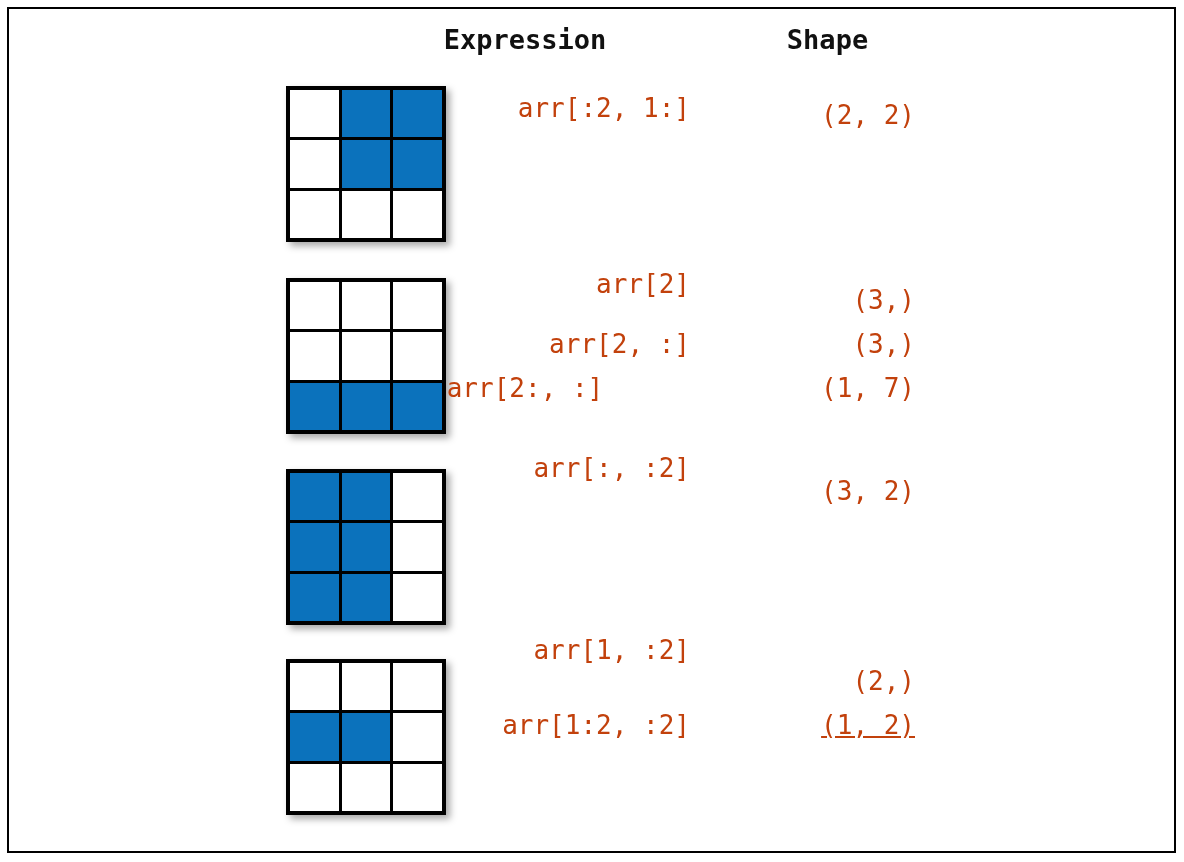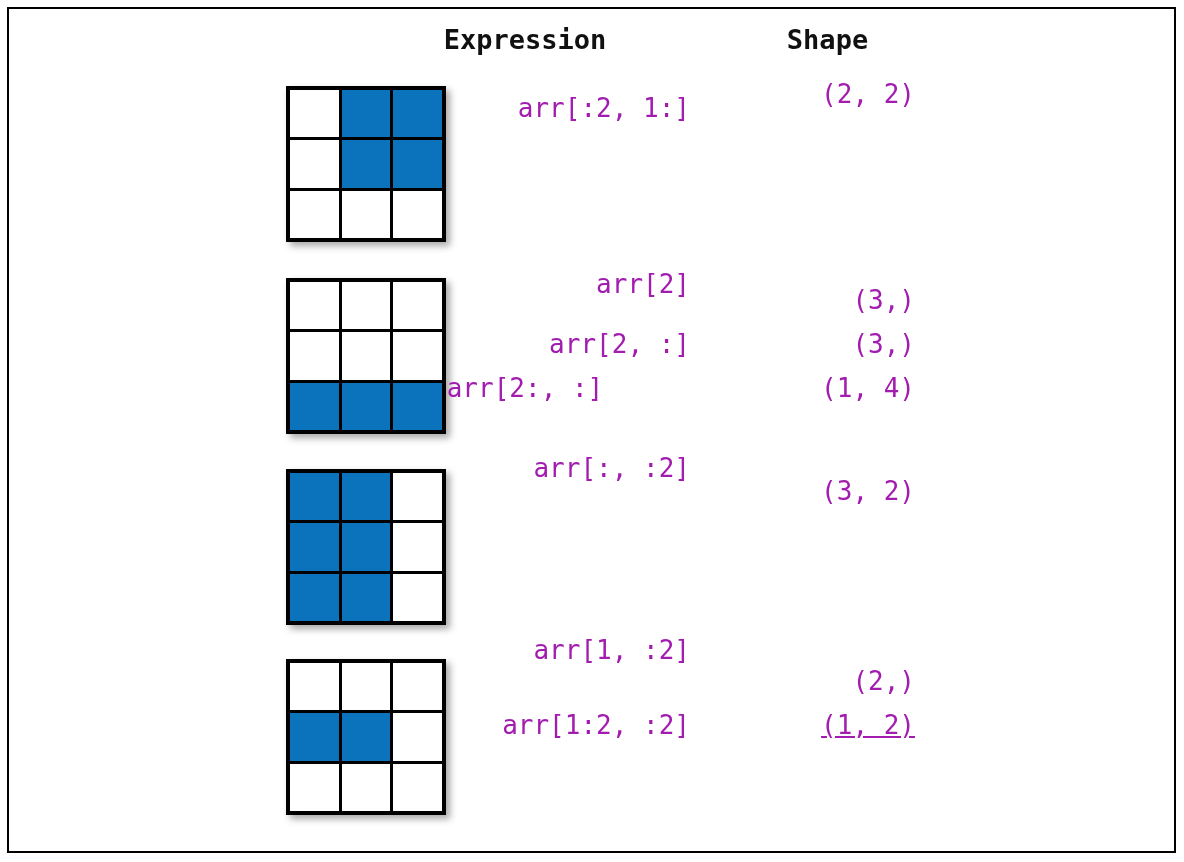--- a/index.html
+++ b/index.html
@@ -85,21 +85,21 @@
   .cell.on {
     background: #0b72bc;
   }
 
   
   .row-text {
     position: absolute;
     height: 40px;
     line-height: 40px;
     font-size: 26px;
-    color: #a21caf;
+    color: #c2410c;
     white-space: nowrap;
   }
   .expr {
     left: 360px;
     width: 330px;
     text-align: right;
   }
   .shape {
     left: 740px;
     width: 175px;
@@ -125,40 +125,40 @@
           <div class="cell on" style="background: rgb(11, 114, 188);"></div>
           <div class="cell"></div>
           <div class="cell on" style="background: rgb(11, 114, 188);"></div>
           <div class="cell on" style="background: rgb(11, 114, 188);"></div>
           <div class="cell"></div>
           <div class="cell"></div>
           <div class="cell"></div>
         </div>
       </div>
       <div class="row-text expr" style="top: 88px;">arr[:2, 1:]</div>
-      <div class="row-text shape" style="top: 74px;">(2, 2)</div>
+      <div class="row-text shape" style="top: 95px;">(2, 2)</div>
       <div class="grid-wrap" style="top: 278px;">
         <div class="grid">
           <div class="cell"></div>
           <div class="cell"></div>
           <div class="cell"></div>
           <div class="cell"></div>
           <div class="cell"></div>
           <div class="cell"></div>
           <div class="cell on" style="background: rgb(11, 114, 188);"></div>
           <div class="cell on" style="background: rgb(11, 114, 188);"></div>
           <div class="cell on" style="background: rgb(11, 114, 188);"></div>
         </div>
       </div>
       <div class="row-text expr" style="top: 264px;">arr[2]</div>
       <div class="row-text shape" style="top: 280px;">(3,)</div>
       <div class="row-text expr" style="top: 324px;">arr[2, :]</div>
       <div class="row-text shape" style="top: 324px;">(3,)</div>
       <div class="row-text expr" style="top: 368px; text-align: center;">arr[2:, :]</div>
-      <div class="row-text shape" style="top: 368px;">(1, 4)</div>
+      <div class="row-text shape" style="top: 368px;">(1, 7)</div>
       <div class="grid-wrap" style="top: 469px;">
         <div class="grid">
           <div class="cell on" style="background: rgb(11, 114, 188);"></div>
           <div class="cell on" style="background: rgb(11, 114, 188);"></div>
           <div class="cell"></div>
           <div class="cell on" style="background: rgb(11, 114, 188);"></div>
           <div class="cell on" style="background: rgb(11, 114, 188);"></div>
           <div class="cell"></div>
           <div class="cell on" style="background: rgb(11, 114, 188);"></div>
           <div class="cell on" style="background: rgb(11, 114, 188);"></div>

